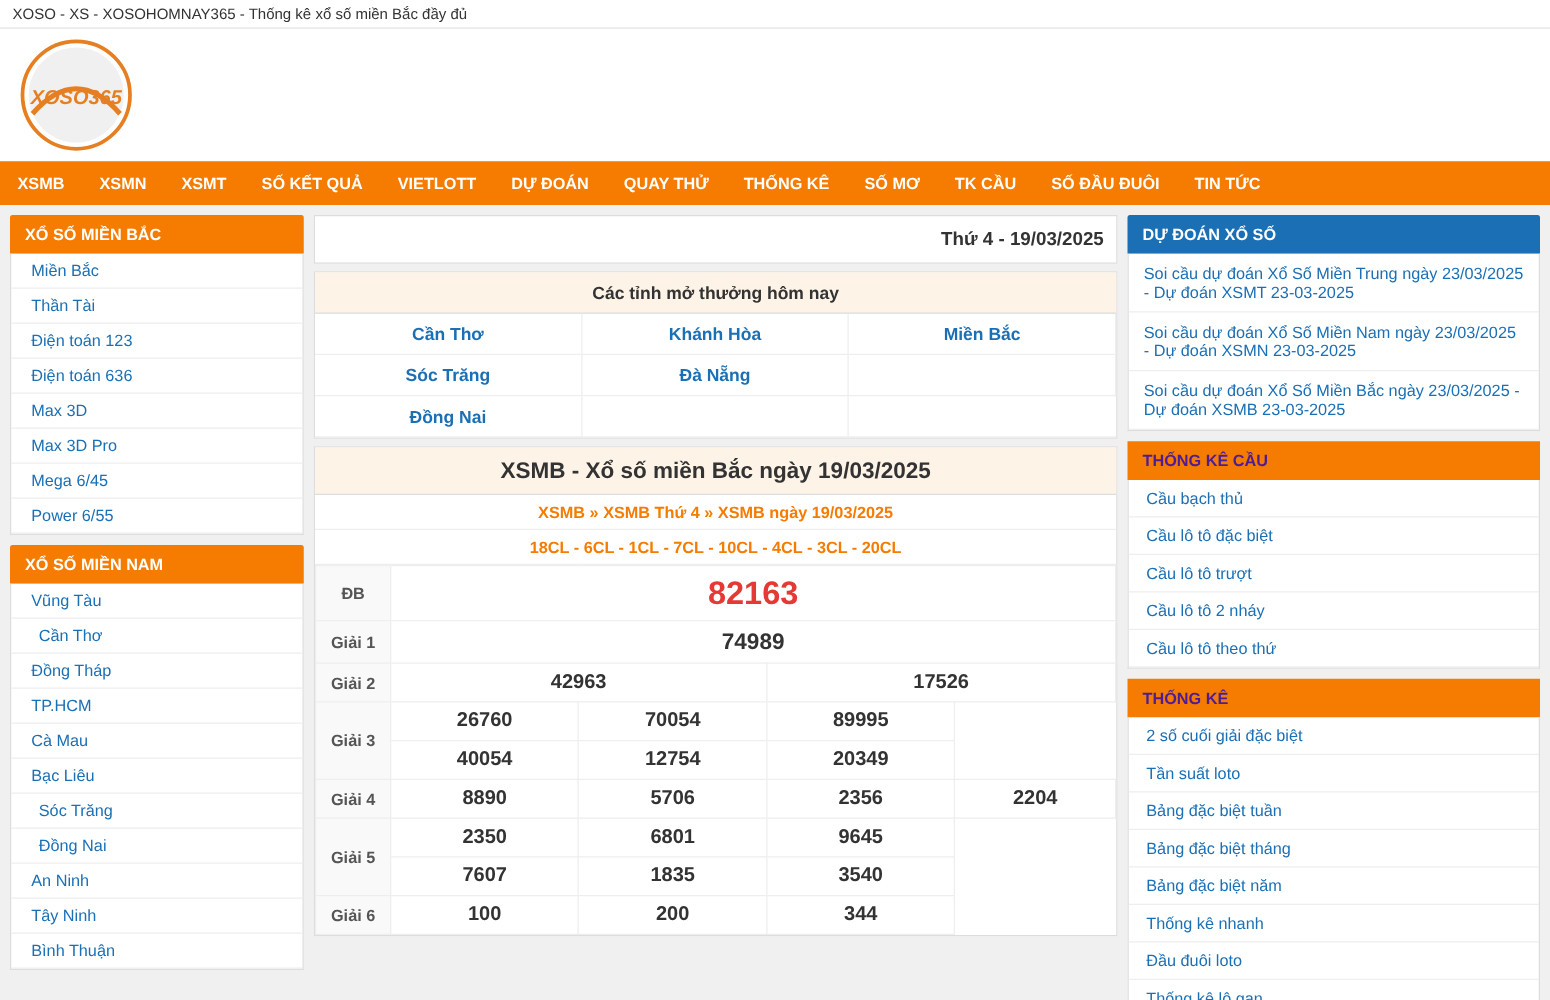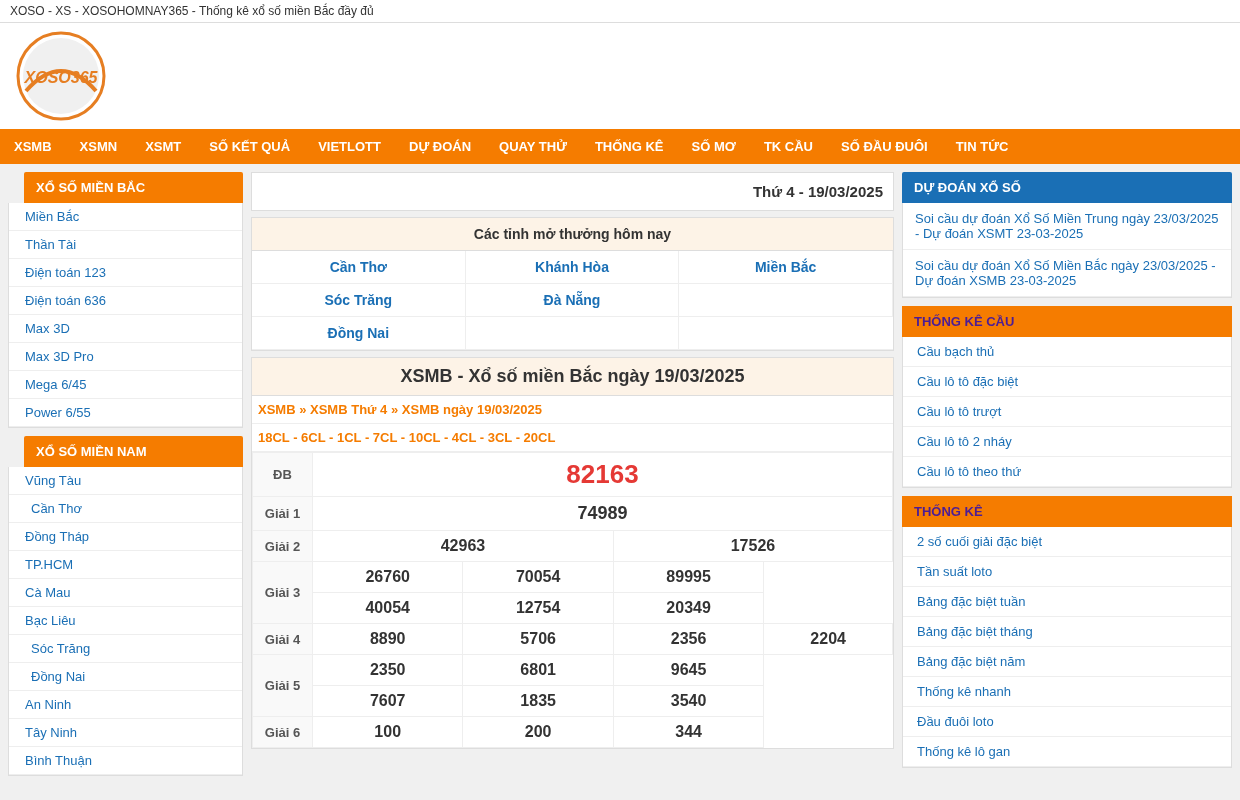--- a/index.html
+++ b/index.html
@@ -13,21 +13,21 @@
 
     
     .nav { background: #f57c00; display: flex; align-items: center; padding: 0; }
     .nav a { color: #fff; text-decoration: none; padding: 10px 14px; font-size: 13px; font-weight: bold; display: block; white-space: nowrap; }
 
     
     .main-layout { display: flex; gap: 0; padding: 8px; gap: 8px; }
 
     
     .sidebar { width: 235px; flex-shrink: 0; }
-    .sidebar-section-header { background: #f57c00; color: #fff; font-weight: bold; padding: 8px 12px; font-size: 13px; border-radius: 2px 2px 0 0; margin-left: 16px; }
+    .sidebar-section-header { background: #f57c00; color: #fff; font-weight: bold; padding: 8px 12px; font-size: 13px; border-radius: 2px 2px 0 0; }
     .sidebar-list { background: #fff; border: 1px solid #ddd; border-top: none; margin-bottom: 8px; }
     .sidebar-list a { display: block; padding: 6px 16px; color: #1a6fb5; text-decoration: none; border-bottom: 1px solid #eee; font-size: 13px; }
     .sidebar-list a.indented { padding-left: 22px; }
 
     
     .center { flex: 1; min-width: 0; }
 
     
     .date-header { background: #fff; border: 1px solid #ddd; text-align: right; padding: 10px; font-weight: bold; font-size: 15px; color: #333; margin-bottom: 6px; }
 
@@ -35,21 +35,21 @@
     .province-section { background: #fff; border: 1px solid #ddd; margin-bottom: 6px; }
     .province-title { background: #fdf3e7; text-align: center; padding: 8px; font-size: 14px; font-weight: bold; color: #333; border-bottom: 1px solid #ddd; }
     .province-grid { display: grid; grid-template-columns: 1fr 1fr 1fr; border-top: none; }
     .province-cell { text-align: center; padding: 8px 4px; border-right: 1px solid #eee; border-bottom: 1px solid #eee; }
     .province-cell:last-child { border-right: none; }
     .province-cell a { color: #1a6fb5; text-decoration: none; font-size: 14px; font-weight: bold; }
 
     
     .lottery-section { background: #fff; border: 1px solid #ddd; margin-bottom: 6px; }
     .lottery-title-bar { background: #fdf3e7; text-align: center; padding: 8px; font-size: 18px; font-weight: bold; color: #333; border-bottom: 1px solid #ddd; }
-    .lottery-subtitle { text-align: left; padding: 6px; color: #f57c00; font-weight: bold; font-size: 13px; border-bottom: 1px solid #eee; }
+    .lottery-subtitle { text-align: center; padding: 6px; color: #f57c00; font-weight: bold; font-size: 13px; border-bottom: 1px solid #eee; }
     .lottery-subtitle a { color: #f57c00; text-decoration: none; }
 
     .results-table { width: 100%; border-collapse: collapse; }
     .results-table td { border: 1px solid #eee; padding: 6px 8px; text-align: center; vertical-align: middle; }
     .results-table .prize-label { background: #f9f9f9; font-weight: bold; color: #555; width: 60px; }
     .prize-db { color: #e53935; font-size: 26px; font-weight: bold; }
     .prize-1 { font-size: 18px; font-weight: bold; color: #333; }
     .prize-num { font-size: 16px; font-weight: bold; color: #333; }
 
     
@@ -229,20 +229,23 @@
     </div>
   </div>
 
   <div class="right-sidebar">
     <div class="rs-header">DỰ ĐOÁN XỔ SỐ</div>
     <div class="rs-section">
       <div class="rs-news-item">
         <div class="news-title">Soi cầu dự đoán Xổ Số Miền Trung ngày 23/03/2025 - Dự đoán XSMT 23-03-2025</div>
       </div>
       <div class="rs-news-item">
+        <div class="news-title">Soi cầu dự đoán Xổ Số Miền Nam ngày 23/03/2025 - Dự đoán XSMN 23-03-2025</div>
+      </div>
+      <div class="rs-news-item">
         <div class="news-title">Soi cầu dự đoán Xổ Số Miền Bắc ngày 23/03/2025 - Dự đoán XSMB 23-03-2025</div>
       </div>
     </div>
 
     <div class="rs-stats-header">THỐNG KÊ CẦU</div>
     <div class="rs-stats-list">
       <a href="#">Cầu bạch thủ</a>
       <a href="#">Cầu lô tô đặc biệt</a>
       <a href="#">Cầu lô tô trượt</a>
       <a href="#">Cầu lô tô 2 nháy</a>

